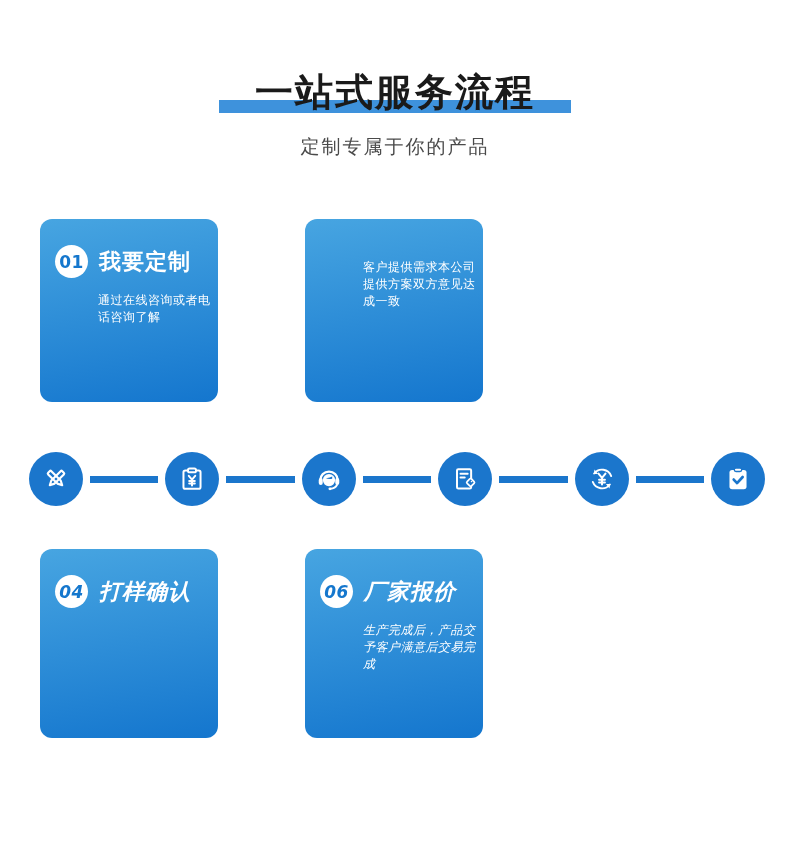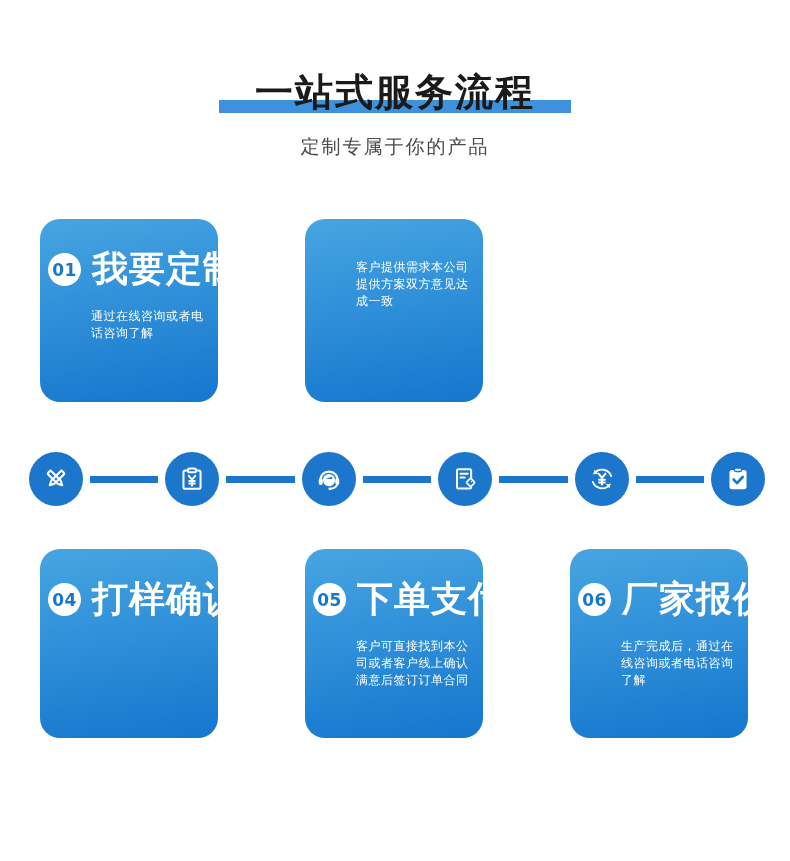--- a/index.html
+++ b/index.html
@@ -21,34 +21,34 @@
   .title-wrap{position:relative;display:inline-block;}
   .title-bar{position:absolute;left:-36px;right:-36px;bottom:3px;height:13px;background:var(--accent-blue);z-index:0;}
   .page-title{position:relative;z-index:1;font-size:38px;line-height:48px;font-weight:bold;color:var(--title-text);letter-spacing:2px;}
   .subtitle{margin-top:18px;font-size:19px;color:var(--subtitle-text);letter-spacing:2px;font-weight:400;}
 
   
   .cards{position:absolute;left:40px;display:grid;grid-template-columns:repeat(3,178px);column-gap:87px;align-items:start;}
   .row1{top:215px;}
   .row2{top:545px;}
   .card{
-    border-radius:20px;
+    border-radius:12px;
     background:linear-gradient(170deg,var(--card-top) 0%,var(--card-bottom) 100%);
     color:#fff;
-    padding:26px 14px 20px 8px;
+    padding:26px 14px 20px 15px;
     min-height:183px;
   }
-  .row2 .card{min-height:189px;}
+  .row2 .card{min-height:189px;font-style:italic;}
   .card-head{display:flex;align-items:center;gap:11px;}
   .badge{
     flex:none;width:33px;height:33px;border-radius:50%;background:#fff;
     color:var(--badge-text);font-weight:bold;font-size:17px;
     display:flex;align-items:center;justify-content:center;letter-spacing:.5px;
   }
-  .card-title{font-size:36px;font-weight:bold;color:#fff;letter-spacing:1px;white-space:nowrap;}
+  .card-title{font-size:22px;font-weight:bold;color:#fff;letter-spacing:1px;white-space:nowrap;}
   .card-desc{
     margin:14px 0 0 43px;width:114px;
     font-size:12px;line-height:1.40;color:#fff;
     word-break:break-all;letter-spacing:.5px;
   }
 
   
   .flow{position:absolute;top:448px;left:29px;right:25px;display:flex;align-items:center;height:54px;}
   .flow-icon{
     flex:none;width:54px;height:54px;border-radius:50%;background:var(--icon-blue);
@@ -153,27 +153,20 @@
 
   <section class="cards row2">
     <article class="card">
       <div class="card-head">
         <span class="badge">04</span>
         <h2 class="card-title">打样确认</h2>
       </div>
     </article>
     <article class="card">
       <div class="card-head">
-        <span class="badge">05</span>
-        <h2 class="card-title">下单支付</h2>
-      </div>
-      <p class="card-desc">客户可直接找到本公司或者客户线上确认满意后签订订单合同</p>
-    </article>
-    <article class="card">
-      <div class="card-head">
         <span class="badge">06</span>
         <h2 class="card-title">厂家报价</h2>
       </div>
-      <p class="card-desc">生产完成后，通过在线咨询或者电话咨询了解</p>
+      <p class="card-desc">生产完成后，产品交予客户满意后交易完成</p>
     </article>
   </section>
 
 </div>
 
 </body></html>

